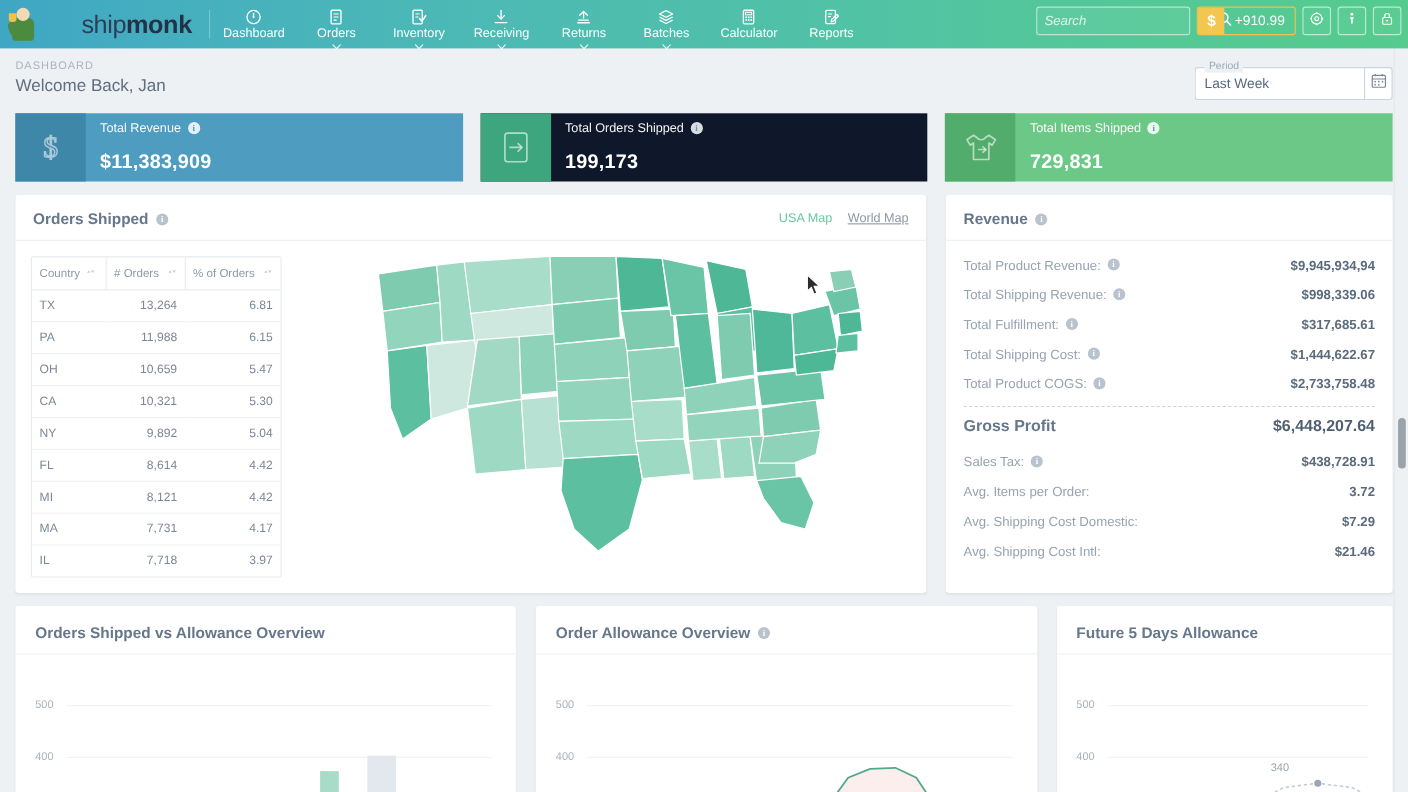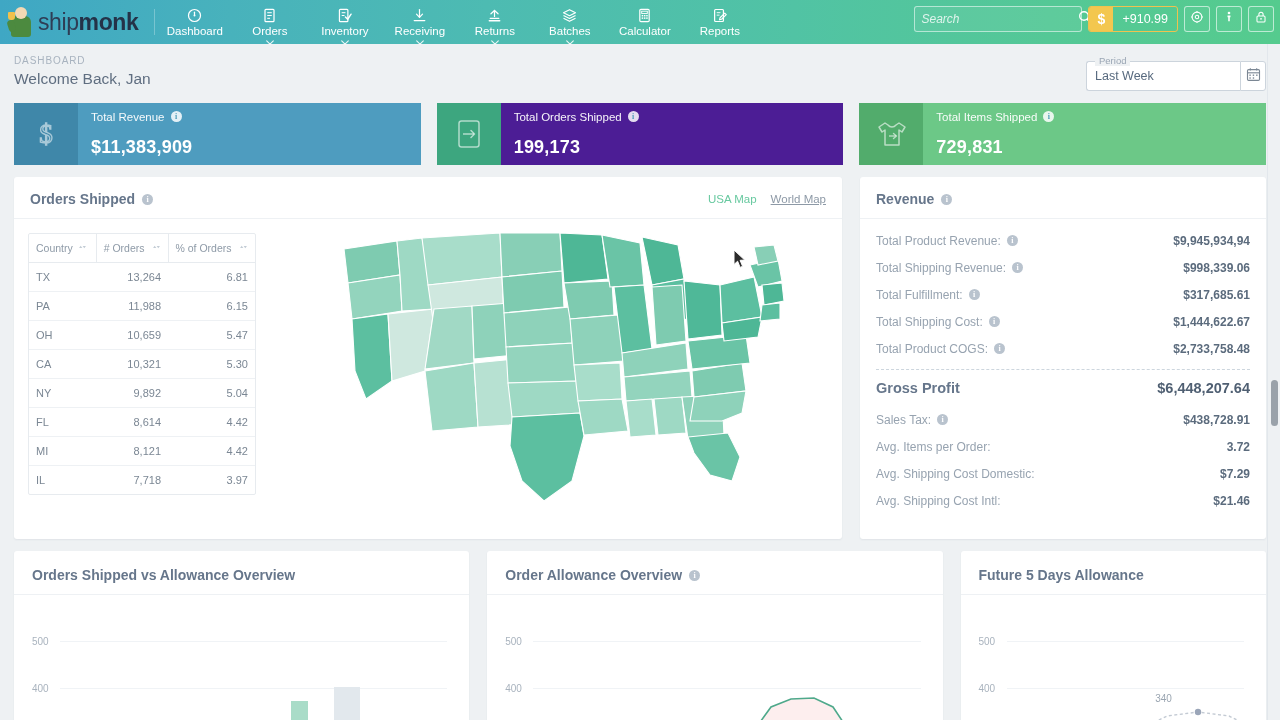--- a/index.html
+++ b/index.html
@@ -13,21 +13,21 @@
 
   
   .topnav {
     position: relative;
     height: 44px;
     background: linear-gradient(90deg, #3fa7c4 0%, #48b2bc 18%, #4dbbb2 38%, #51c3a4 62%, #54c896 82%, #55cb8e 100%);
     display: flex; align-items: center;
     padding-left: 8px;
     z-index: 20;
   }
-  .logo-wrap { display: flex; align-items: center; height: 44px; padding-right: 14px; }
+  .logo-wrap { display: flex; align-items: center; height: 44px; padding-right: 14px; gap: 36px; }
   .logo-monk {
     width: 26px; height: 30px; position: relative; margin-right: 4px;
   }
   .monk-head { position:absolute; left:7px; top:0px; width:12px; height:12px; border-radius:50%; background:#f3d9b4; }
   .monk-body { position:absolute; left:3px; top:9px; width:20px; height:21px; border-radius:6px 6px 3px 3px; background:#4c8a3f; }
   .monk-arm  { position:absolute; left:0px; top:13px; width:7px; height:12px; border-radius:4px; background:#4c8a3f; transform: rotate(-18deg); }
   .monk-cup  { position:absolute; left:0px; top:5px; width:7px; height:8px; border-radius:1px 1px 3px 3px; background:#f2c14b; }
   .logo-text { font-size: 23px; letter-spacing: -0.4px; line-height: 1; }
   .logo-text .t1 { color: #2e3d55; font-weight: 400; }
   .logo-text .t2 { color: #243248; font-weight: 700; }
@@ -49,21 +49,21 @@
     width: 9px; height: 5px;
   }
   .nav-item .chev svg { display:block; }
 
   
   .nav-right {
     position: absolute; right: 6px; top: 6px;
     display: flex; align-items: center; gap: 6px;
   }
   .search-box {
-    width: 168px; height: 26px;
+    width: 140px; height: 26px;
     border: 1px solid rgba(255,255,255,0.55);
     border-radius: 3px;
     display: flex; align-items: center; padding: 0 6px;
     background: rgba(255,255,255,0.06);
     margin-left: 32px;
   }
   .search-box input {
     flex: 1; border: none; outline: none; background: transparent;
     color: #fff; font-size: 12px; font-style: italic;
     font-family: "Liberation Sans", sans-serif;
@@ -424,21 +424,21 @@
           </svg>
         </div>
         <div class="kpi-body">
           <div class="kpi-title">
             <span>Total Revenue</span>
             <span class="info-dot">i</span>
           </div>
           <div class="kpi-val">$11,383,909</div>
         </div>
       </div>
-      <div class="kpi" style="background: #4c1d95;">
+      <div class="kpi" style="background: #0f172a;">
         <div class="kpi-ico" style="background:#3da67f">
           <svg width="30" height="34" viewBox="0 0 30 34">
             <rect x="5" y="4" width="20" height="26" rx="2.5" fill="none" stroke="rgba(255,255,255,0.6)" stroke-width="1.5"></rect>
             <line x1="9" y1="17" x2="20" y2="17" stroke="rgba(255,255,255,0.6)" stroke-width="1.5"></line>
             <path d="M17 13.5 L20.5 17 L17 20.5" fill="none" stroke="rgba(255,255,255,0.6)" stroke-width="1.5" stroke-linecap="round" stroke-linejoin="round"></path>
           </svg>
         </div>
         <div class="kpi-body">
           <div class="kpi-title">
             <span>Total Orders Shipped</span>
@@ -542,20 +542,25 @@
                   <td>FL</td>
                   <td class="num">8,614</td>
                   <td class="num">4.42</td>
                 </tr>
                 <tr>
                   <td>MI</td>
                   <td class="num">8,121</td>
                   <td class="num">4.42</td>
                 </tr>
                 <tr>
+                  <td>MA</td>
+                  <td class="num">7,731</td>
+                  <td class="num">4.17</td>
+                </tr>
+                <tr>
                   <td>IL</td>
                   <td class="num">7,718</td>
                   <td class="num">3.97</td>
                 </tr>
               </tbody>
           </table>
         </div>
         <div class="mapbox">
           <svg width="470" height="290" viewBox="0 0 470 290">
             <g stroke="#ffffff" stroke-width="1.1">

